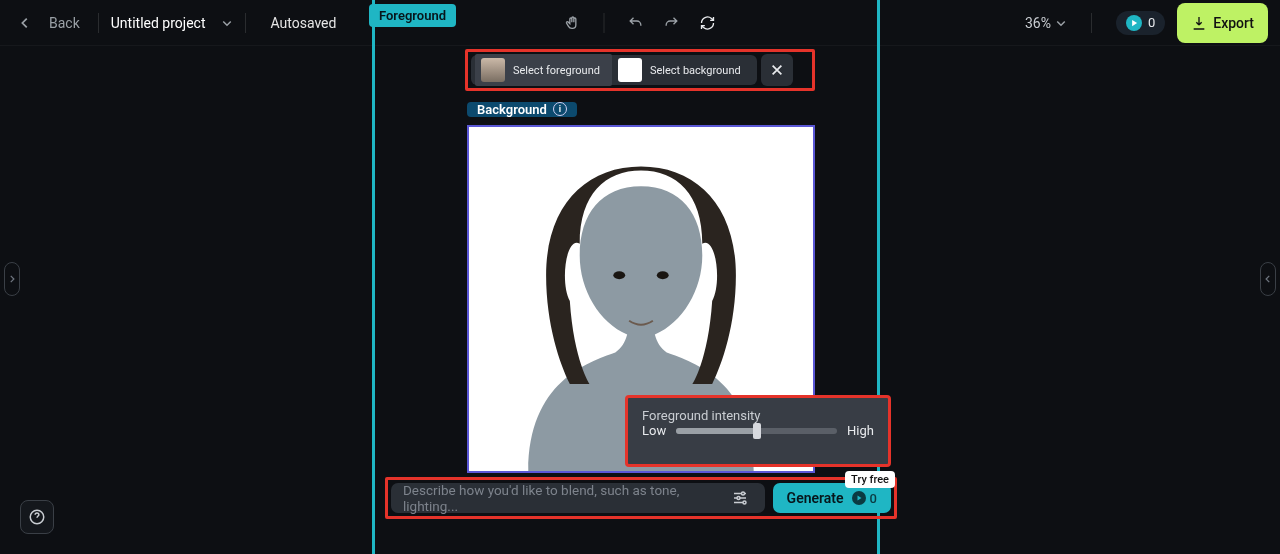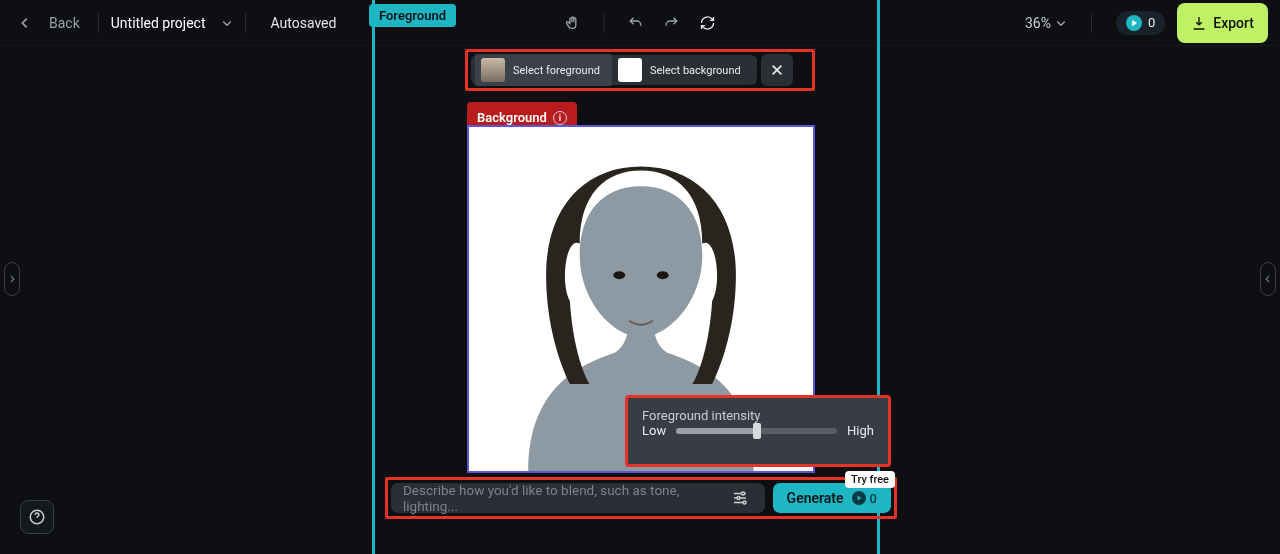--- a/index.html
+++ b/index.html
@@ -87,23 +87,23 @@
   .sel-thumb.fg { background: linear-gradient(#cbb9a8,#7a6e62); }
   .sel-close {
     width:32px; height:32px; margin-left:4px; border-radius:6px;
     display:flex; align-items:center; justify-content:center; cursor:pointer;
     background:#2a2f36;
   }
 
   
   .bg-pill {
     position:absolute; left:467px; top:102px;
-    background:#b91c1c; color:#fff; font-size:13px; font-weight:600;
-    padding:8px 10px; border-radius:4px;
-    display:flex; align-items:flex-end; gap:6px;
+    background:#0c4a6e; color:#fff; font-size:13px; font-weight:600;
+    padding:0 10px; border-radius:4px;
+    display:flex; align-items:flex-start; gap:6px;
   }
   .info-circ { width:14px; height:14px; border-radius:50%; border:1.5px solid #cfd0f3; display:flex; align-items:center; justify-content:center; font-size:9px; }
 
   
   .photo-frame {
     position:absolute; left:467px; top:125px; width:348px; height:348px;
     border:2px solid #5a57d6; background:#fff;
   }
   .photo-frame svg { width:100%; height:100%; display:block; }
 

